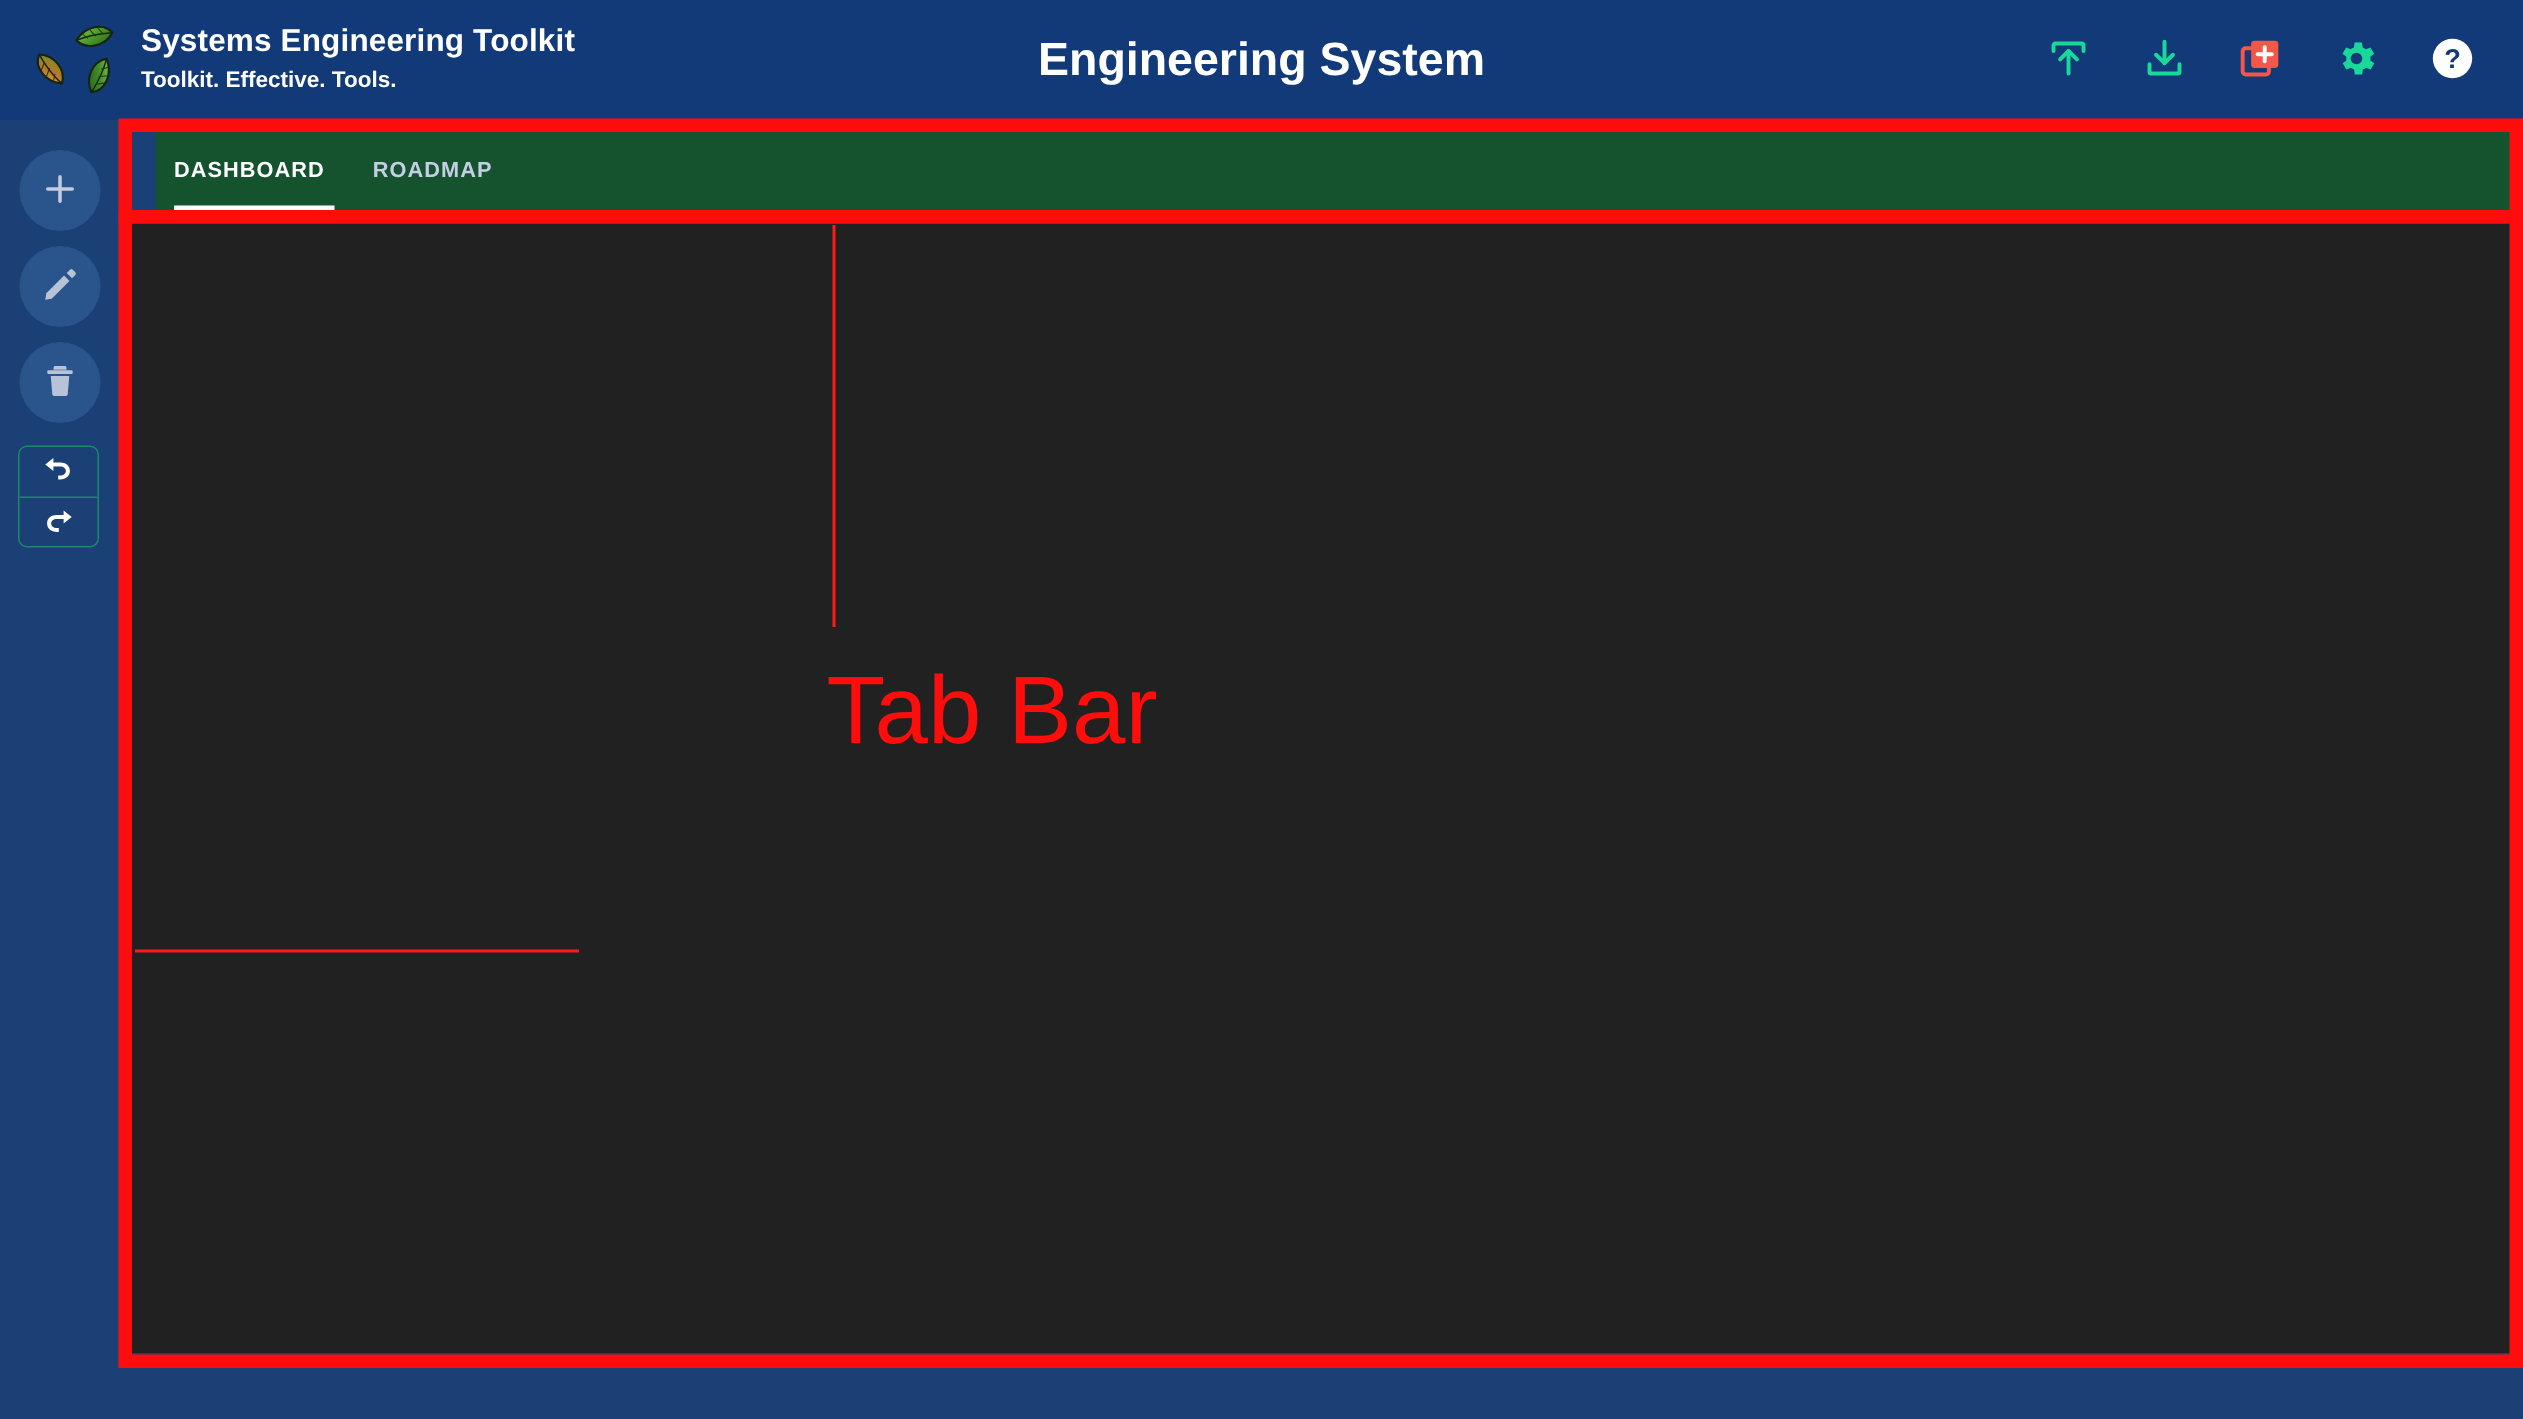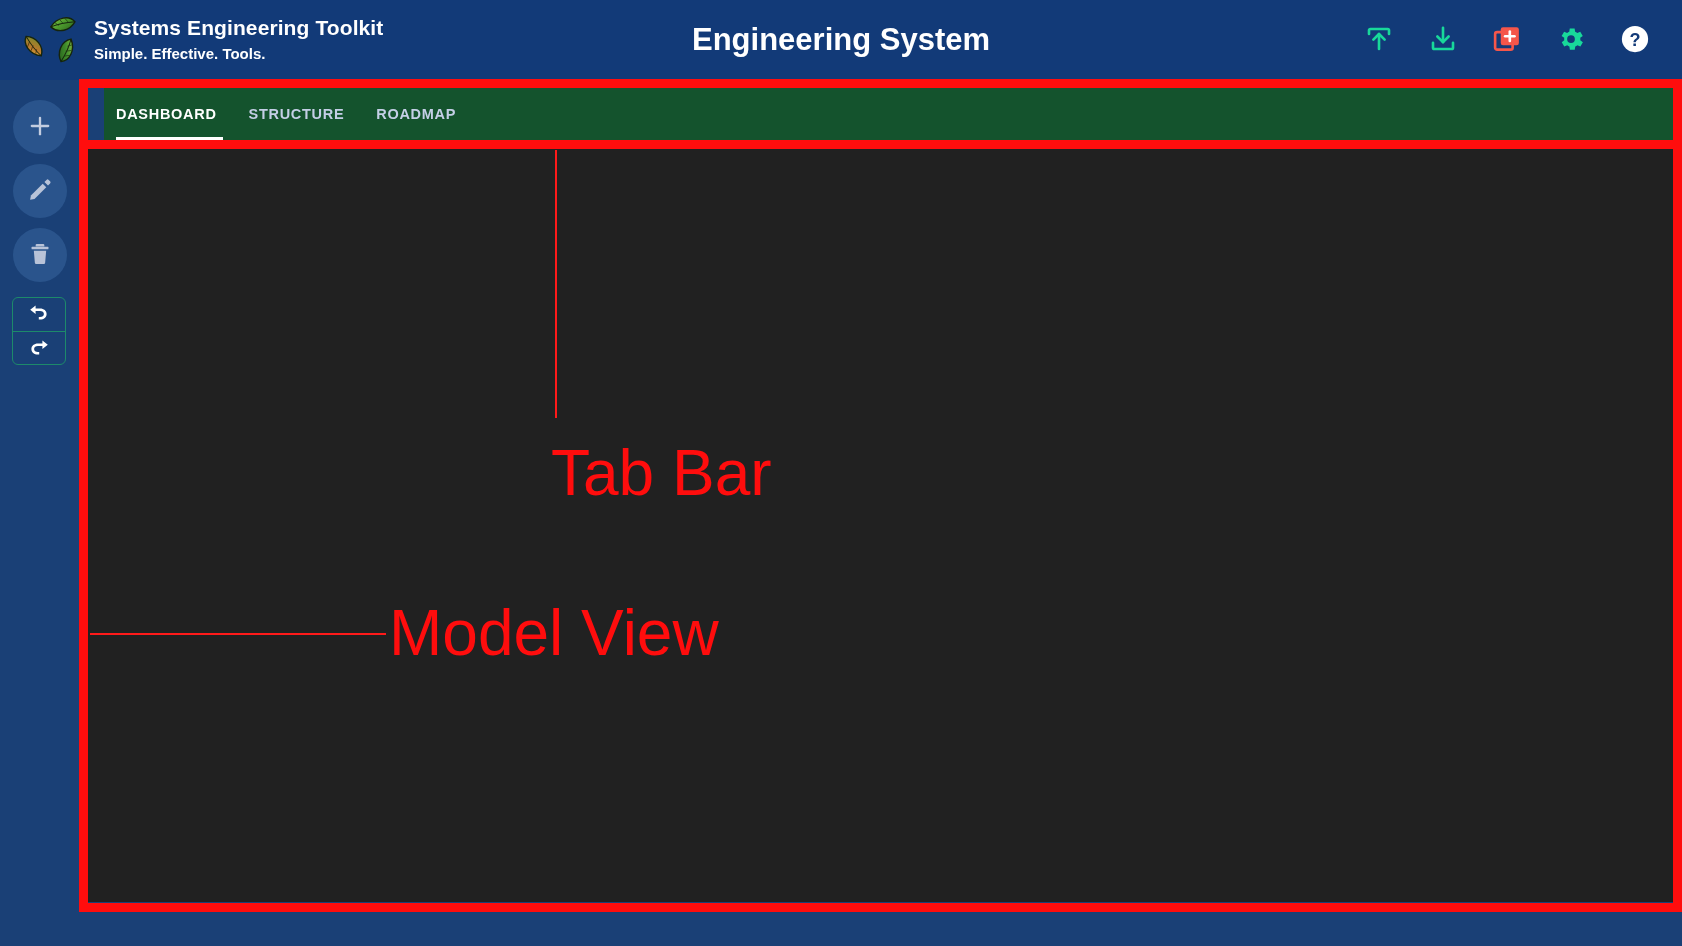--- a/index.html
+++ b/index.html
@@ -282,21 +282,21 @@
 
           <g transform="translate(56,31) rotate(110)">
             <path d="M0,0 C10,-9 24,-7 28,2 C20,10 6,10 0,0 Z" fill="url(#leafC)" stroke="#15240d" stroke-width="1.6"></path>
             <path d="M0,0 C9,-1 19,0 28,2" stroke="#15240d" stroke-width="1.1" fill="none"></path>
             <path d="M6,-3 L9,1 M12,-5 L15,1 M18,-5 L21,1" stroke="#1d3b12" stroke-width="0.8" fill="none"></path>
           </g>
         </svg>
       </span>
       <span id="brand-text">
         <span id="app-title">Systems Engineering Toolkit</span>
-        <span id="app-tagline">Simple. Effective. Tools.</span>
+        <span id="app-tagline">Toolkit. Effective. Tools.</span>
       </span>
     </div>
 
     <div id="project-title">Engineering System</div>
 
     <div id="header-actions">
 
       <button class="hdr-icon-btn">
         <span>
           <svg width="30" height="30" viewBox="0 0 24 24" fill="none" stroke="#18d99a" stroke-width="2.1" stroke-linecap="round" stroke-linejoin="round">
@@ -393,28 +393,26 @@
             <path d="M15.4 7.4H11c-4 0-6.6 2.3-6.6 5.6 0 3.3 2.6 5.6 6.6 5.6h1.2v-2.6H11c-2.4 0-3.9-1.2-3.9-3s1.5-3 3.9-3h4.4v3l5.4-4.3-5.4-4.3z"></path>
           </svg>
         </span>
       </button>
     </div>
 
   </div>
 
   <div id="tab-bar">
     <button class="tab-item is-active">DASHBOARD</button>
-    <button class="tab-item">STRUCTURE</button>
     <button class="tab-item">ROADMAP</button>
   </div>
 
   <div id="model-view"></div>
 
 </div>
 
 <div id="annotation-layer">
   <div id="anno-box-tabbar" class="anno-box"></div>
   <div id="anno-box-modelview" class="anno-box"></div>
   <div id="leader-tabbar" class="anno-leader"></div>
   <div id="leader-modelview" class="anno-leader"></div>
   <div id="label-tabbar" class="anno-label">Tab Bar</div>
-  <div id="label-modelview" class="anno-label">Model View</div>
 </div>
 
 </body></html>

